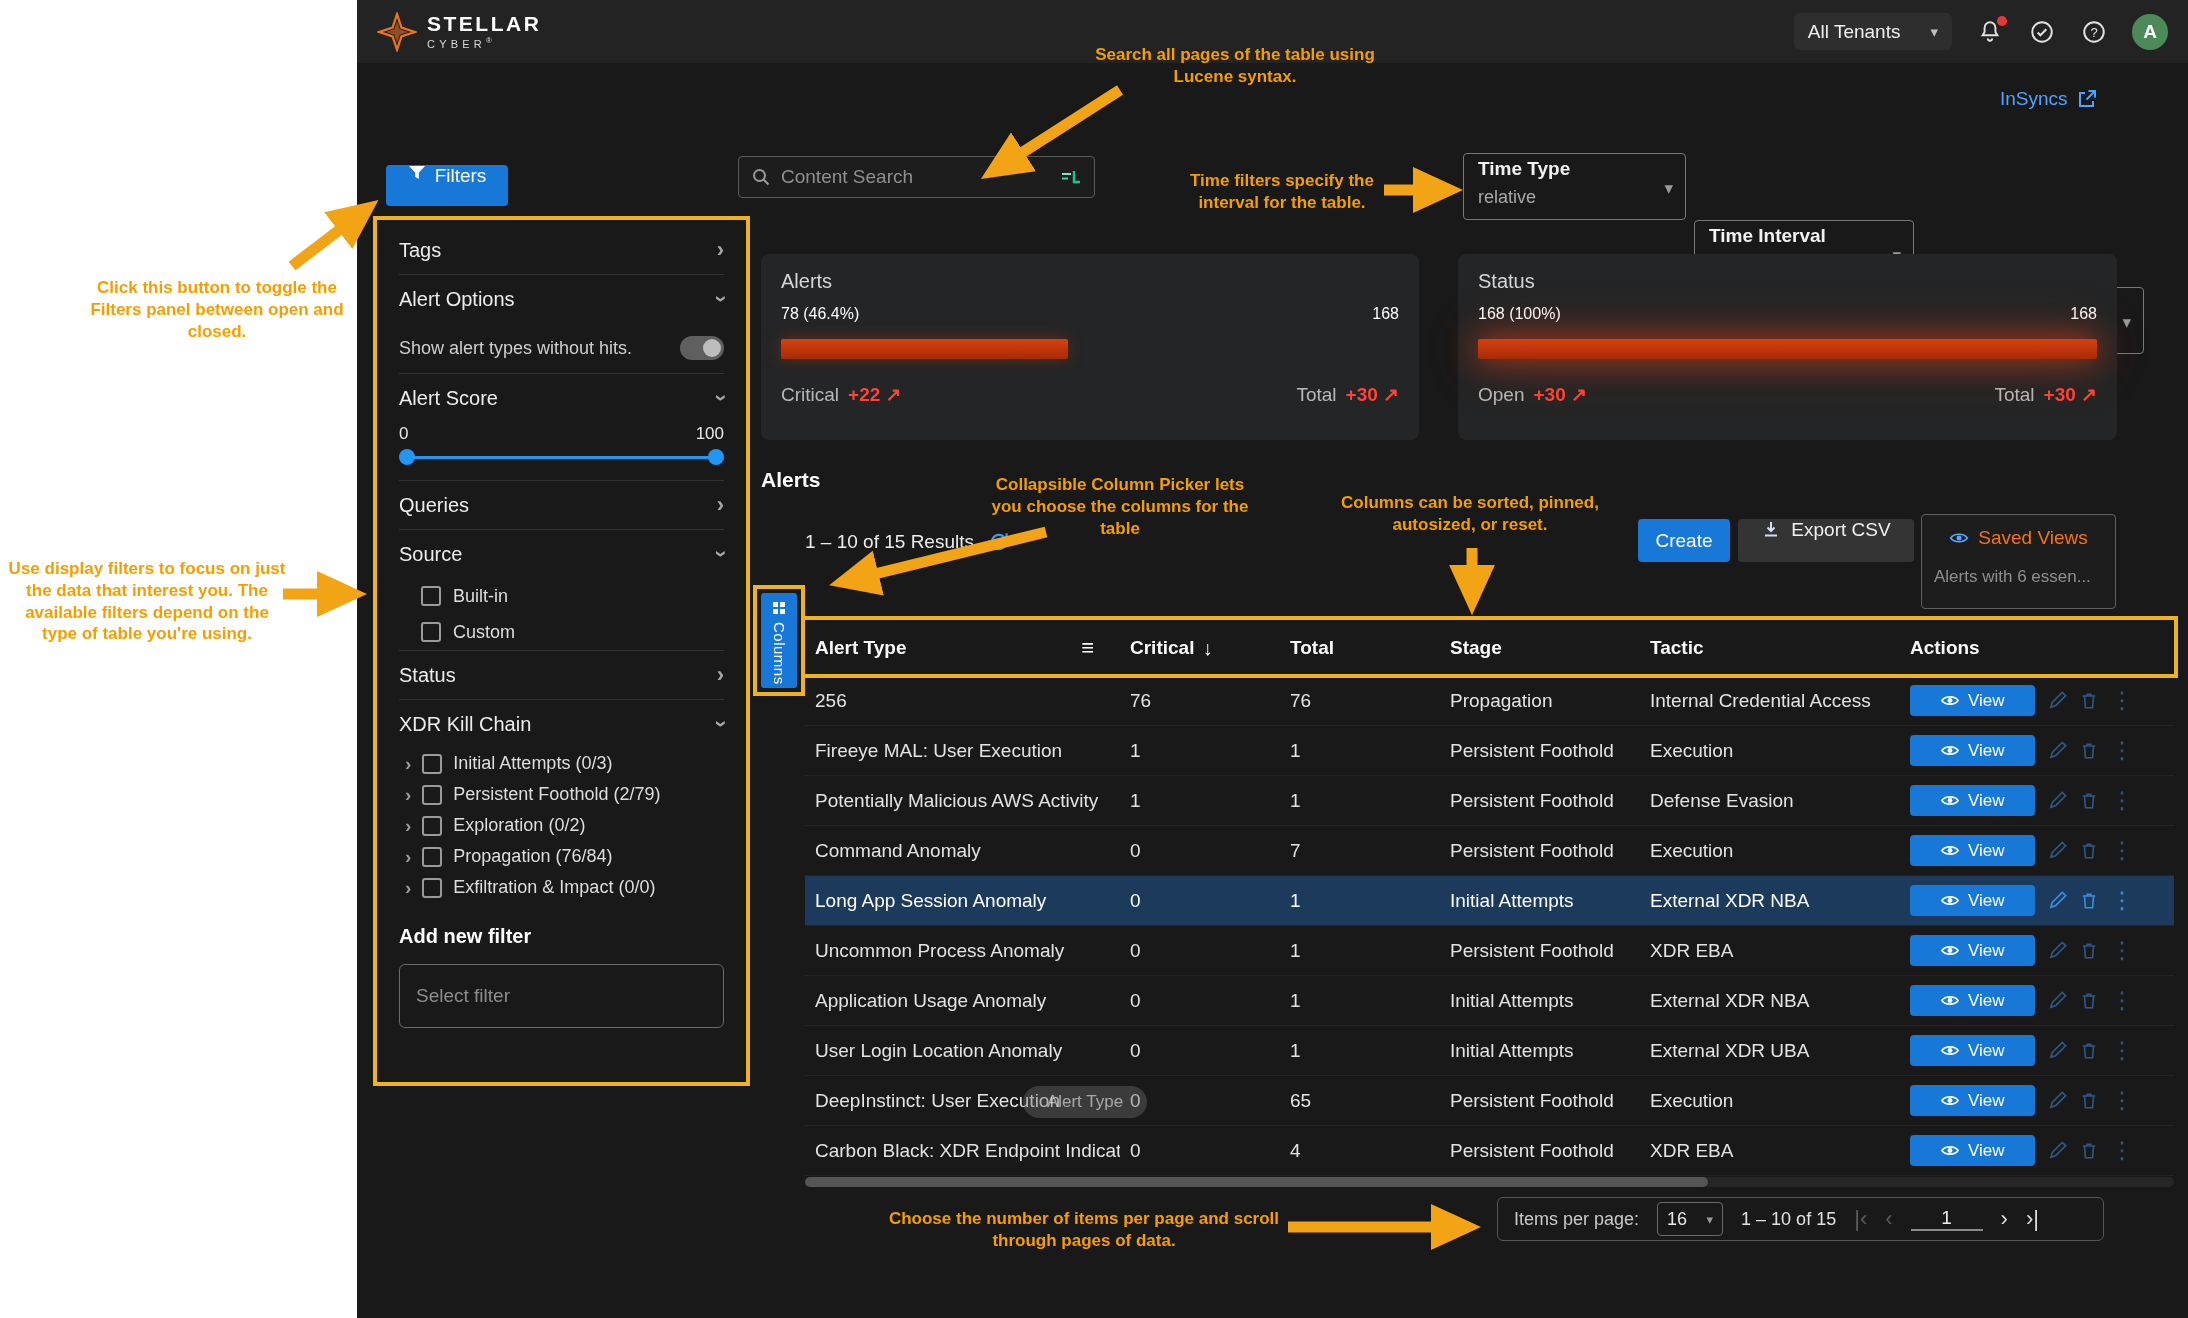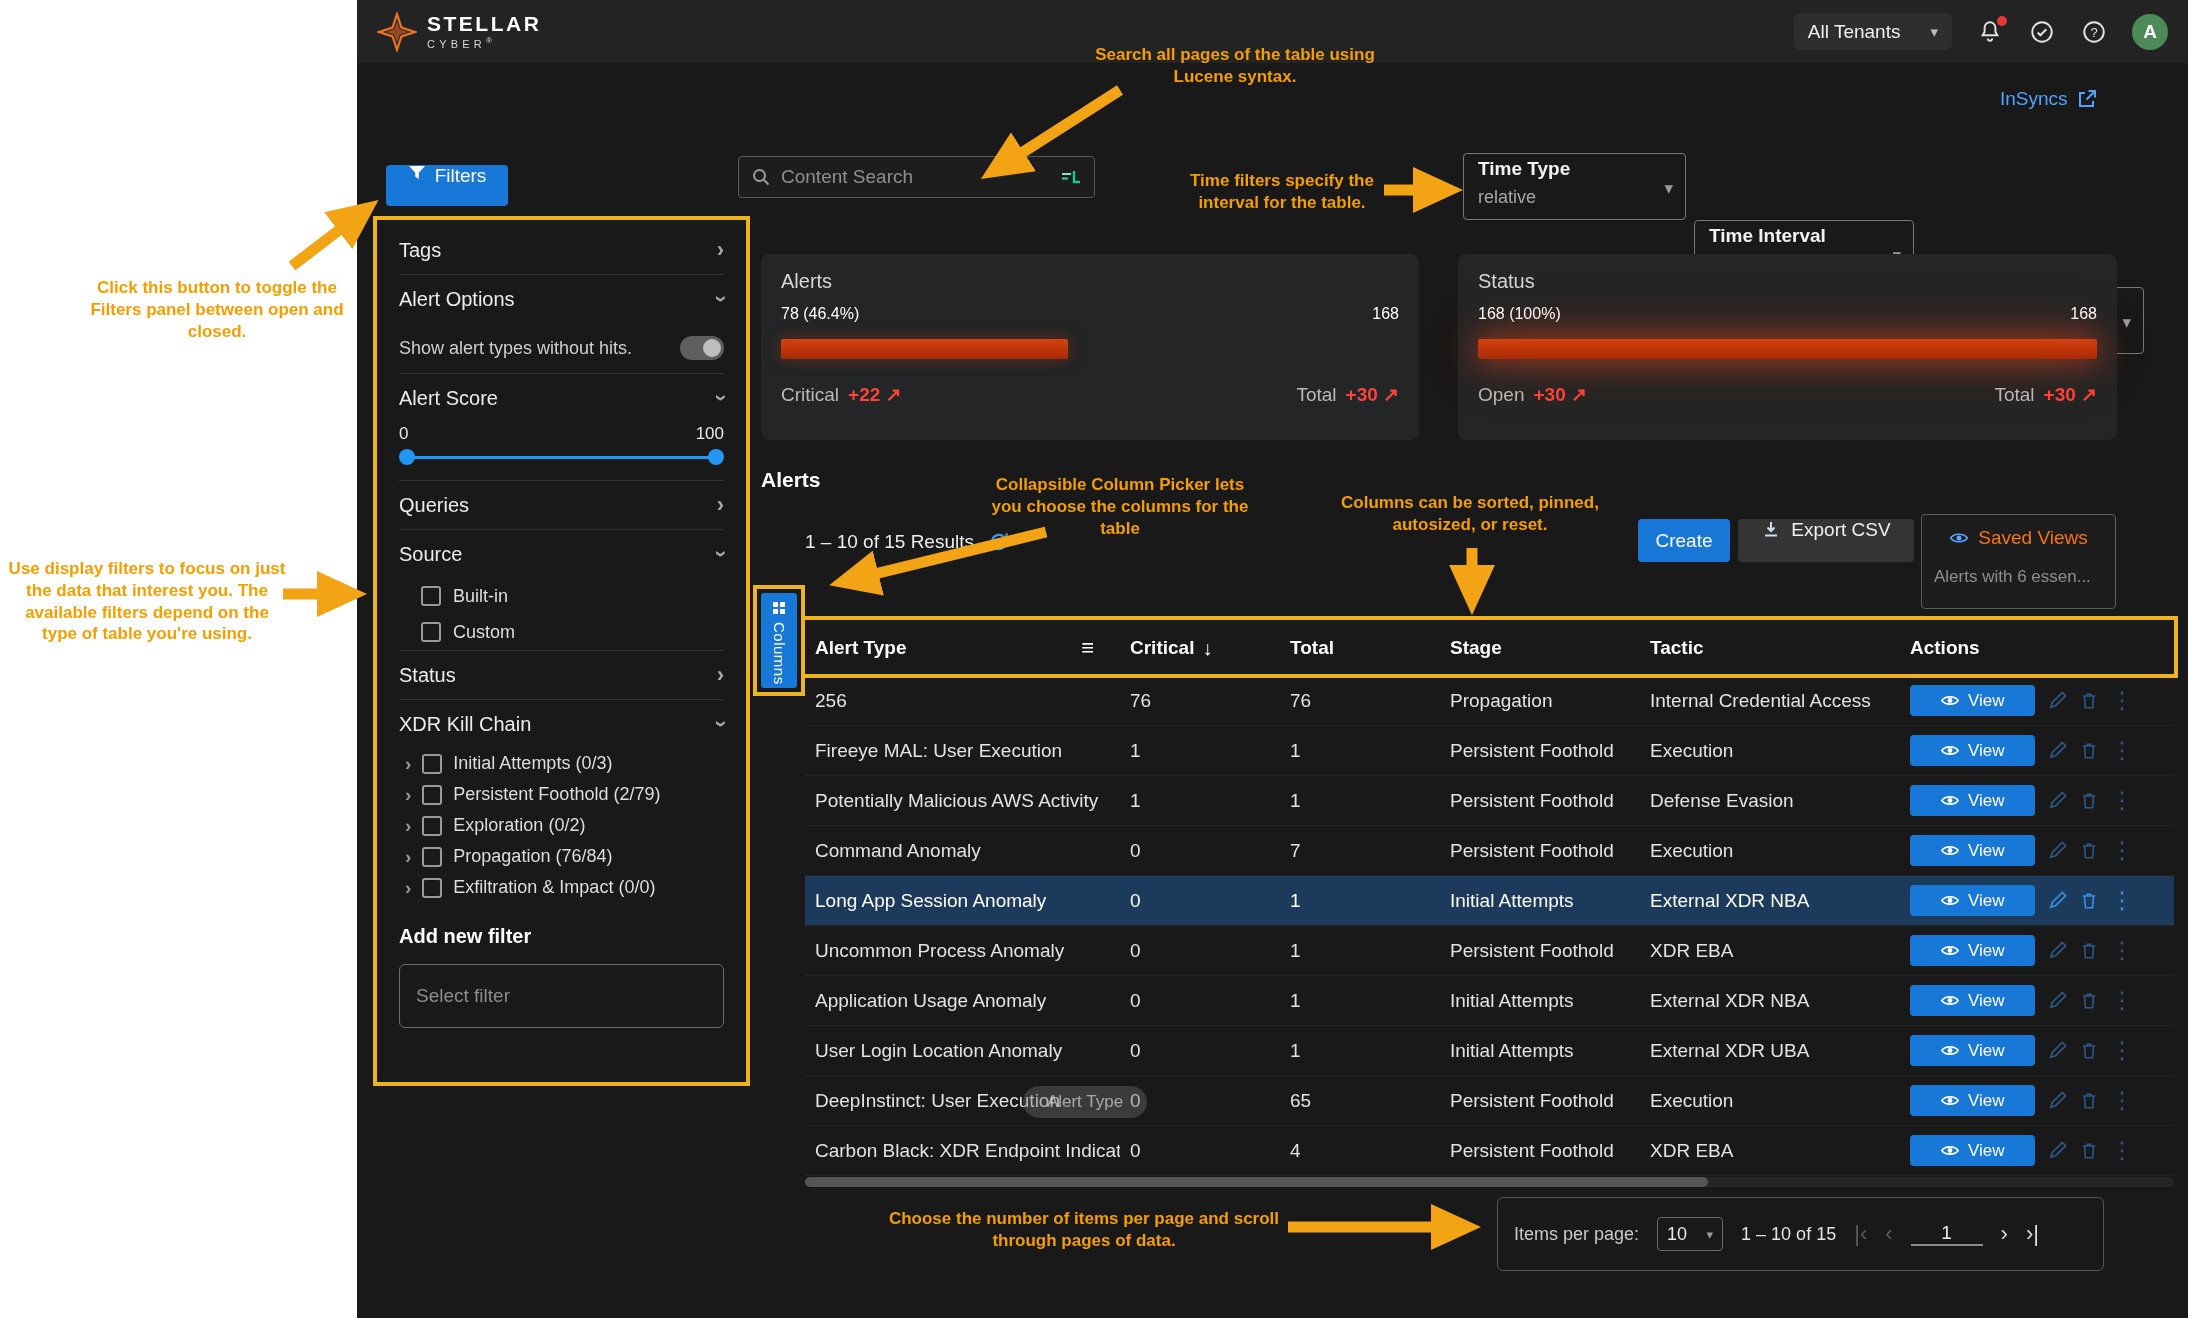--- a/index.html
+++ b/index.html
@@ -81,21 +81,21 @@
 .sortic{font-size:20px}
 .actions{display:flex;align-items:center;gap:13px;padding-left:10px}
 .view-btn{height:31px;padding:0 30px;background:#1878d8;border:none;border-radius:4px;color:#fff;font-size:17px;display:flex;align-items:center;gap:8px;font-family:inherit}
 .row-ic{color:#3b8de0;opacity:.55;display:flex;align-items:center;cursor:pointer}
 .trow.hl .row-ic{opacity:1}
 .kebab{font-size:23px;line-height:1}
 .ghost{left:1023px;top:1086px;width:124px;height:32px;border-radius:16px;background:rgba(110,110,110,.4);color:rgba(255,255,255,.55);font-size:17px;display:flex;align-items:center;justify-content:center;white-space:nowrap;overflow:hidden}
 .hscroll{left:805px;top:1177px;width:1369px;height:10px;background:#262626;border-radius:5px}
 .hthumb{width:903px;height:10px;background:#555;border-radius:5px}
 
-.pager{left:1497px;top:1197px;width:607px;height:74px;border:1px solid #565656;border-radius:6px;display:flex;align-items:center;gap:18px;padding:0 16px;font-size:18px;color:#c9c9c9;background:#191919}
+.pager{left:1497px;top:1197px;width:607px;height:44px;border:1px solid #565656;border-radius:6px;display:flex;align-items:center;gap:18px;padding:0 16px;font-size:18px;color:#c9c9c9;background:#191919}
 .ipp-select{width:66px;height:34px;border:1px solid #6a6a6a;border-radius:4px;display:flex;align-items:center;justify-content:space-between;padding:0 9px;color:#e8e8e8;cursor:pointer}
 .range{color:#e2e2e2}
 .pnav{font-size:22px;color:#dedede;cursor:pointer;line-height:1;background:none;border:none;font-family:inherit}
 .pnav.dis{color:#5c5c5c}
 .page-input{width:72px;background:transparent;border:none;outline:none;border-bottom:2px solid #8a8a8a;color:#ececec;font-size:19px;text-align:center;font-family:inherit}
 
 .ann{position:absolute;color:#f59e00;font-weight:bold;font-size:17px;line-height:1.28;text-align:center;z-index:60}
 .outline{position:absolute;border:4px solid #eeb321;pointer-events:none;z-index:40}
 .arrows{position:absolute;left:0;top:0;z-index:55;pointer-events:none}
 .ic{display:block}
@@ -686,21 +686,21 @@
 
 <div class="abs ghost">Alert Type</div>
 
 <div class="abs hscroll">
   <div class="hthumb"></div>
 </div>
 
 <div class="abs pager">
   <span>Items per page:</span>
   <div class="ipp-select">
-    <span>10</span>
+    <span>16</span>
     <span style="font-size:13px;color:#9a9a9a">▾</span>
   </div>
   <span class="range">1 – 10 of 15</span>
   <button class="pnav dis">|‹</button>
   <button class="pnav dis">‹</button>
   <input class="page-input" value="1" style="">
   <button class="pnav">›</button>
   <button class="pnav">›|</button>
 </div>
 

